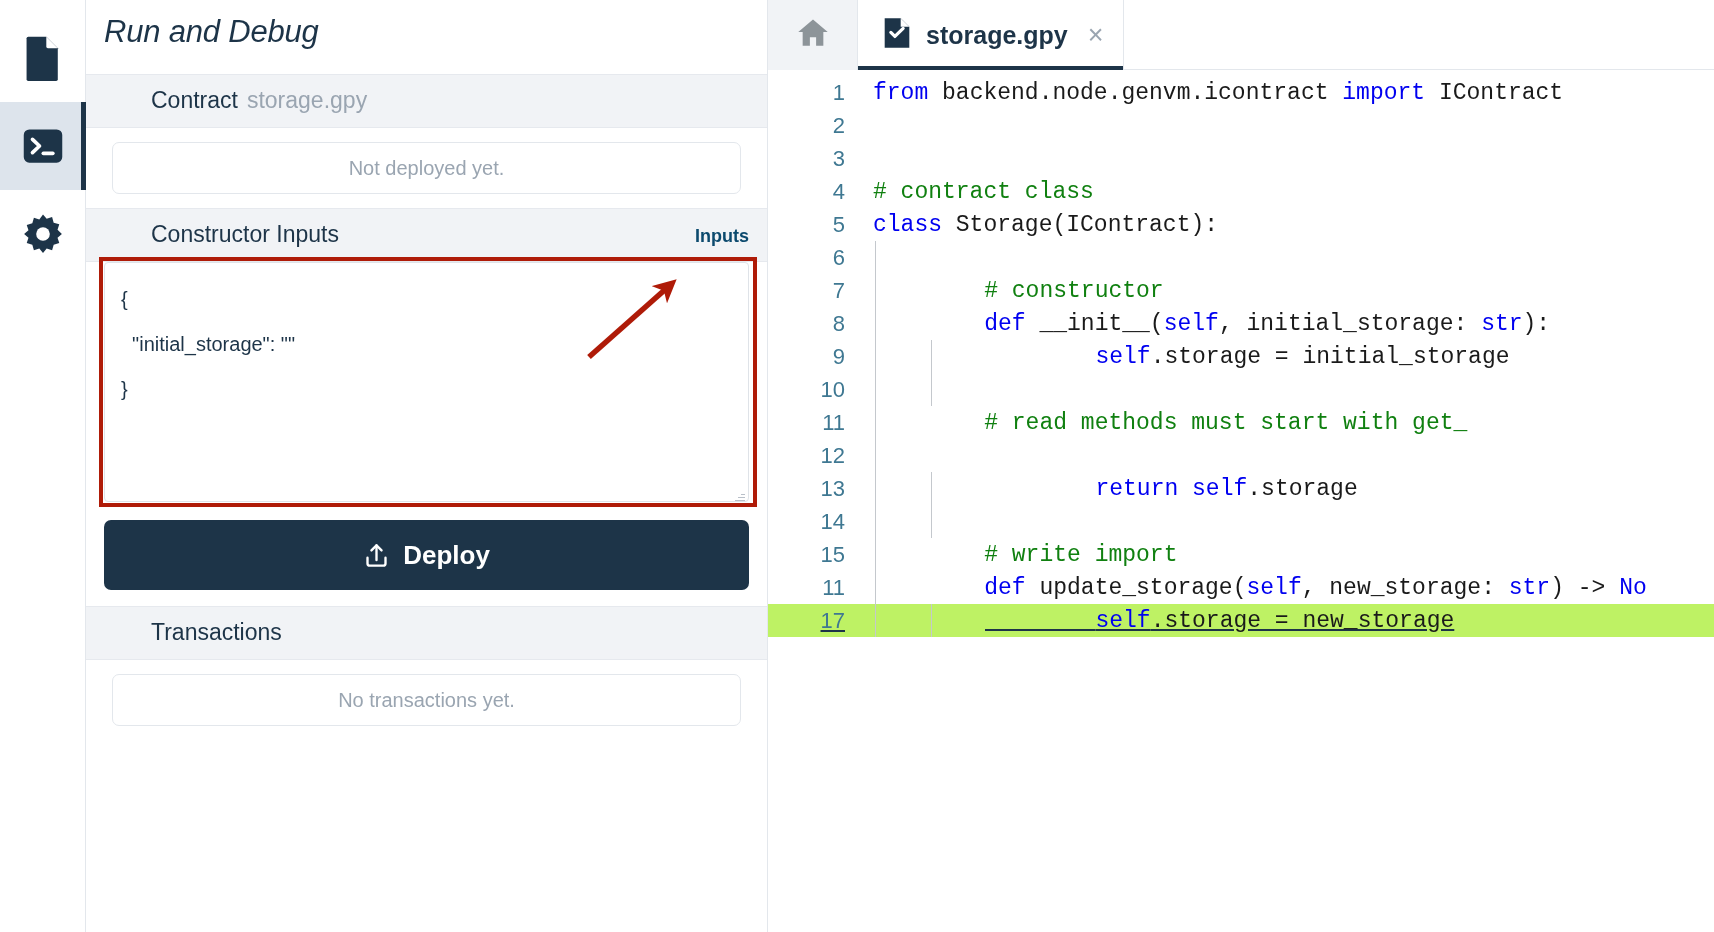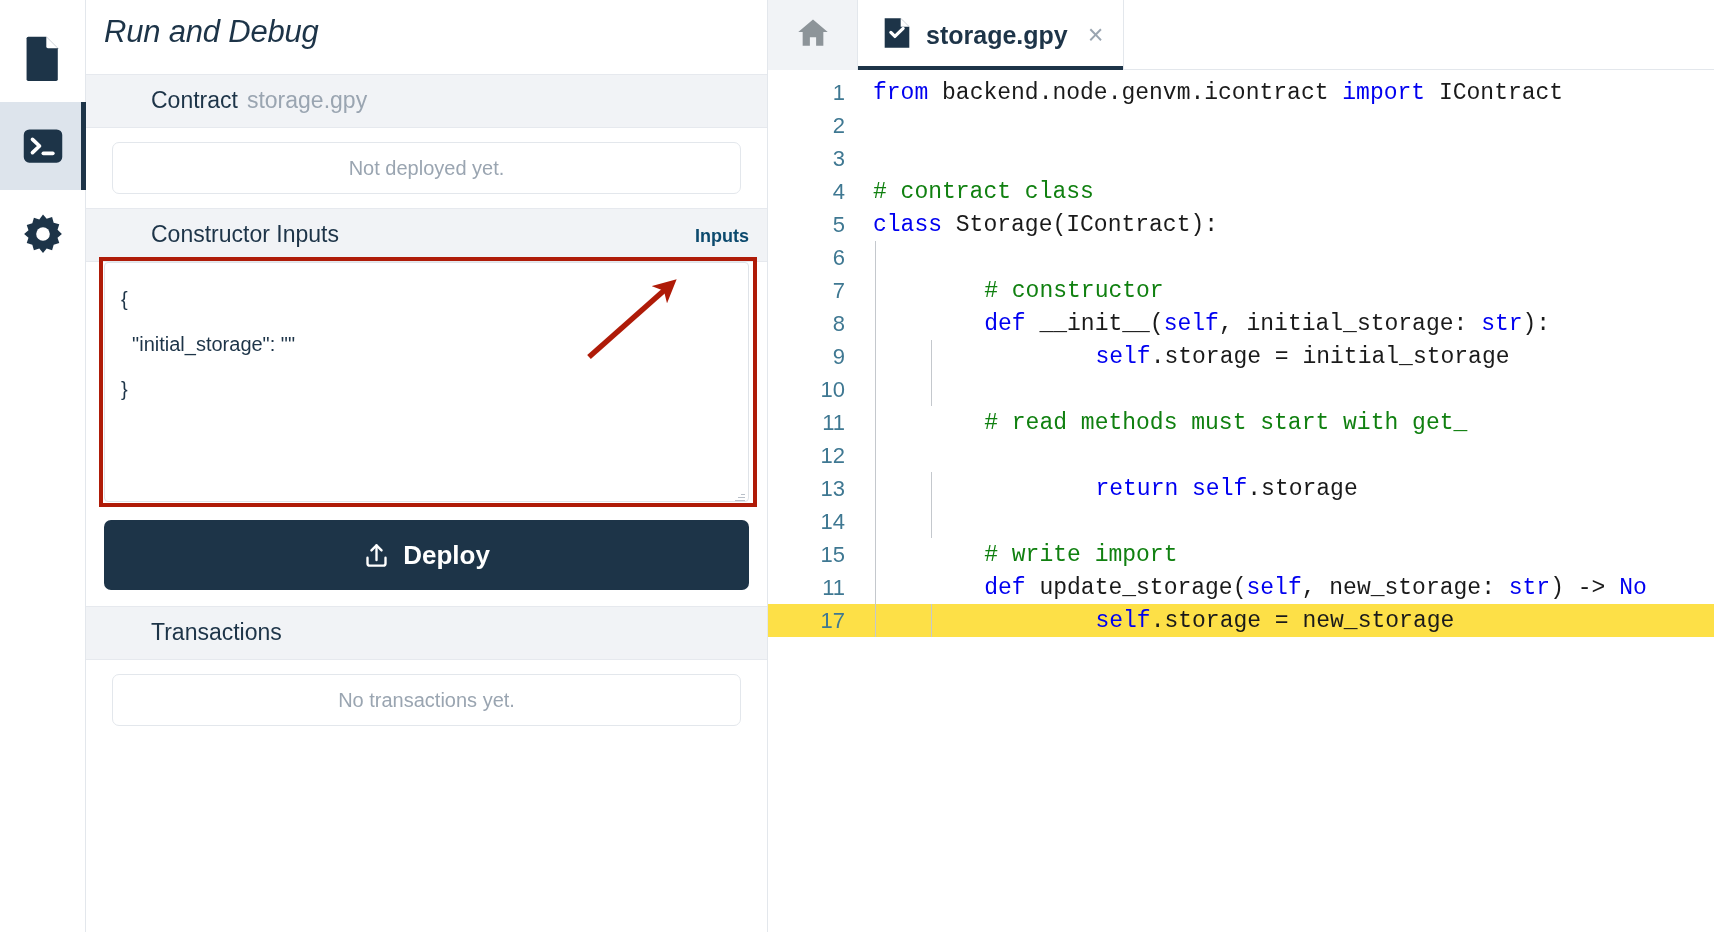--- a/index.html
+++ b/index.html
@@ -112,21 +112,21 @@
     content: ""; position: absolute; left: 0; right: 0; bottom: 0;
     height: 4px; background: #1d3448;
   }
   .tab-label { font-size: 25px; font-weight: 700; color: #1d3448; }
   .tab-close { font-size: 27px; color: #9aa5b1; line-height: 1; cursor: pointer;
                font-family: "Liberation Sans", sans-serif; margin-left: 6px; }
 
   .code { flex: 1 1 auto; overflow: hidden; padding-top: 6px;
           font-family: "Liberation Mono", monospace; font-size: 23px; }
   .code-line { display: flex; height: 33px; align-items: center; white-space: pre; }
-  .code-line.current { background: #fde047; }
+  .code-line.current { background: #bef264; text-decoration: underline; }
   .ln {
     width: 105px; flex: 0 0 105px; text-align: right; padding-right: 28px;
     color: #3f7892; font-family: "Liberation Sans", sans-serif;
     font-size: 22px; user-select: none;
   }
   .guides { flex: 0 0 auto; display: flex; height: 33px; }
   .guide { width: 56px; height: 33px; position: relative; }
   .guide.on::before {
     content: ""; position: absolute; left: 2px; top: 0; bottom: 0;
     width: 1px; background: #c4c8cd;

